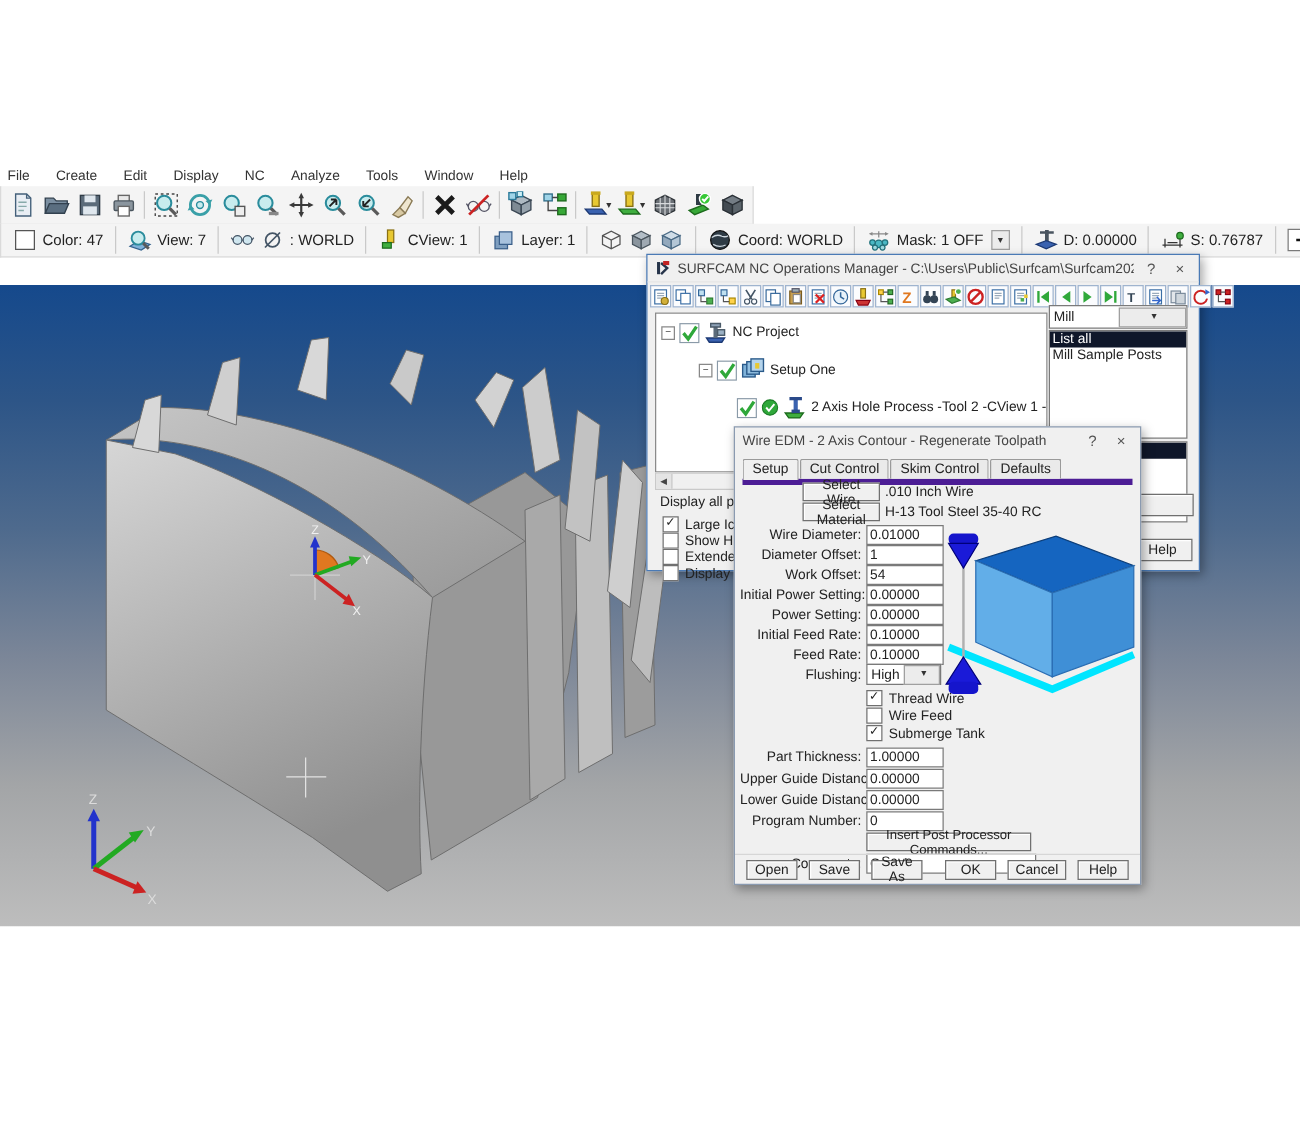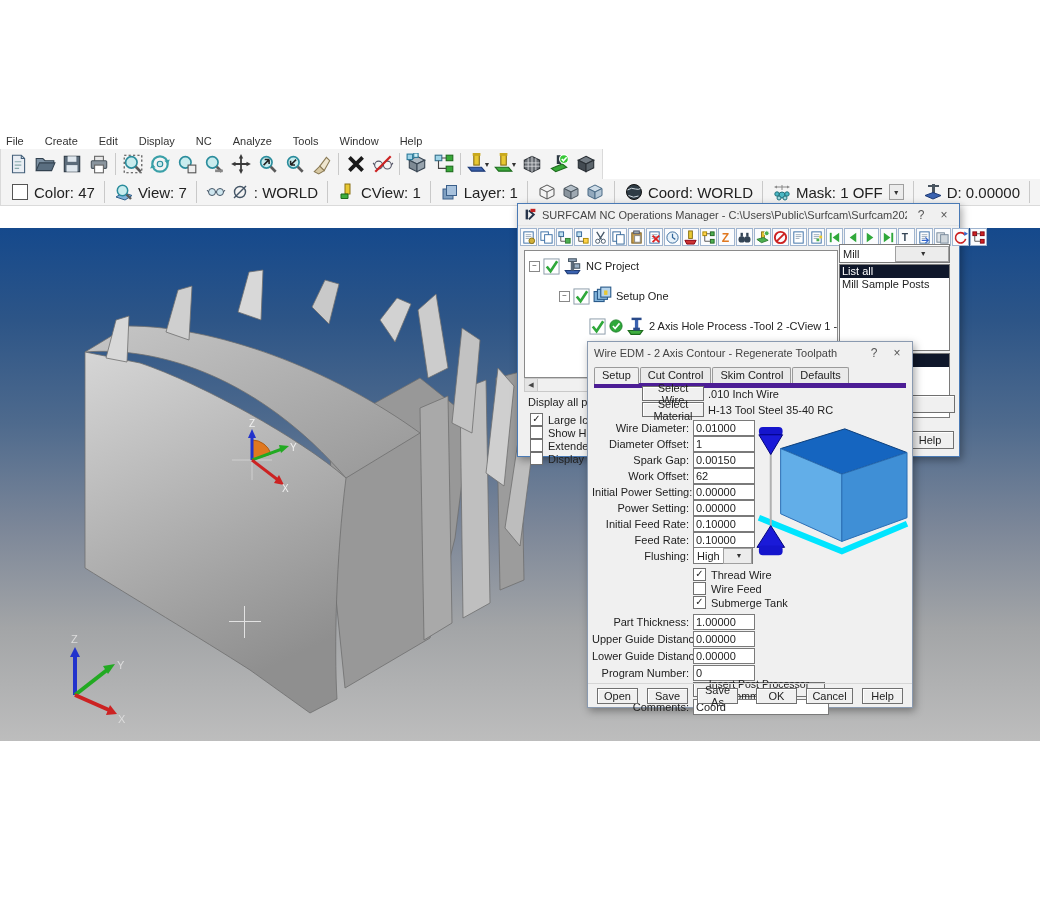--- a/index.html
+++ b/index.html
@@ -9,21 +9,21 @@
   
   #menu-bar{position:absolute;left:4px;top:134px;display:flex;gap:17px;font-size:11px;color:#333;}
   .menu-item{padding:1px 2px;cursor:default;}
   .toolbar{position:absolute;display:flex;align-items:center;background:#f4f4f4;
     border:1px solid #dadada;border-top:none;padding:1px 3px;}
   #toolbar-main{left:0;top:149px;height:28px;}
   #toolbar-status{left:0;top:179px;height:24px;}
   .tbtn{width:27px;height:26px;display:flex;align-items:center;justify-content:center;}
   .vsep{width:1px;height:22px;background:#c9c9c9;margin:0 3px;}
   .seg{display:flex;align-items:center;gap:4px;padding:0 6px;height:22px;}
-  .seg-label{font-size:15px;color:#222;white-space:nowrap;}
+  .seg-label{font-size:12px;color:#222;white-space:nowrap;}
   .dd{width:13px;height:14px;border:1px solid #a0a0a0;background:#ececec;display:flex;
     align-items:center;justify-content:center;font-size:7px;color:#333;margin-left:2px;}
   .line-style{width:64px;height:16px;background:#fff;border:1px solid #7a7a7a;display:flex;align-items:center;}
   .line-style i{display:block;width:44px;height:0;border-top:2px solid #111;margin-left:6px;}
   
   #viewport{position:absolute;left:0;top:228px;width:1040px;height:513px;z-index:1;
     background:linear-gradient(180deg,#15498c 0%,#2d5587 18%,#4e6a8d 38%,#7b8698 58%,#a3a5a7 78%,#bdbdbd 100%);}
   #part-svg{position:absolute;left:0;top:0;}
   
   .win{position:absolute;background:#f0f0f0;box-shadow:2px 3px 8px rgba(0,0,0,.35);}
@@ -875,26 +875,22 @@
         </div>
         <div class="frow">
           <span class="flabel">Wire Diameter:</span>
           <span class="input fval">0.01000</span>
         </div>
         <div class="frow">
           <span class="flabel">Diameter Offset:</span>
           <span class="input fval">1</span>
         </div>
         <div class="frow">
-          <span class="flabel">Spark Gap:</span>
-          <span class="input fval">0.00150</span>
-        </div>
-        <div class="frow">
           <span class="flabel">Work Offset:</span>
-          <span class="input fval">62</span>
+          <span class="input fval">54</span>
         </div>
         <div class="frow">
           <span class="flabel">Initial Power Setting:</span>
           <span class="input fval">0.00000</span>
         </div>
         <div class="frow">
           <span class="flabel">Power Setting:</span>
           <span class="input fval">0.00000</span>
         </div>
         <div class="frow">

